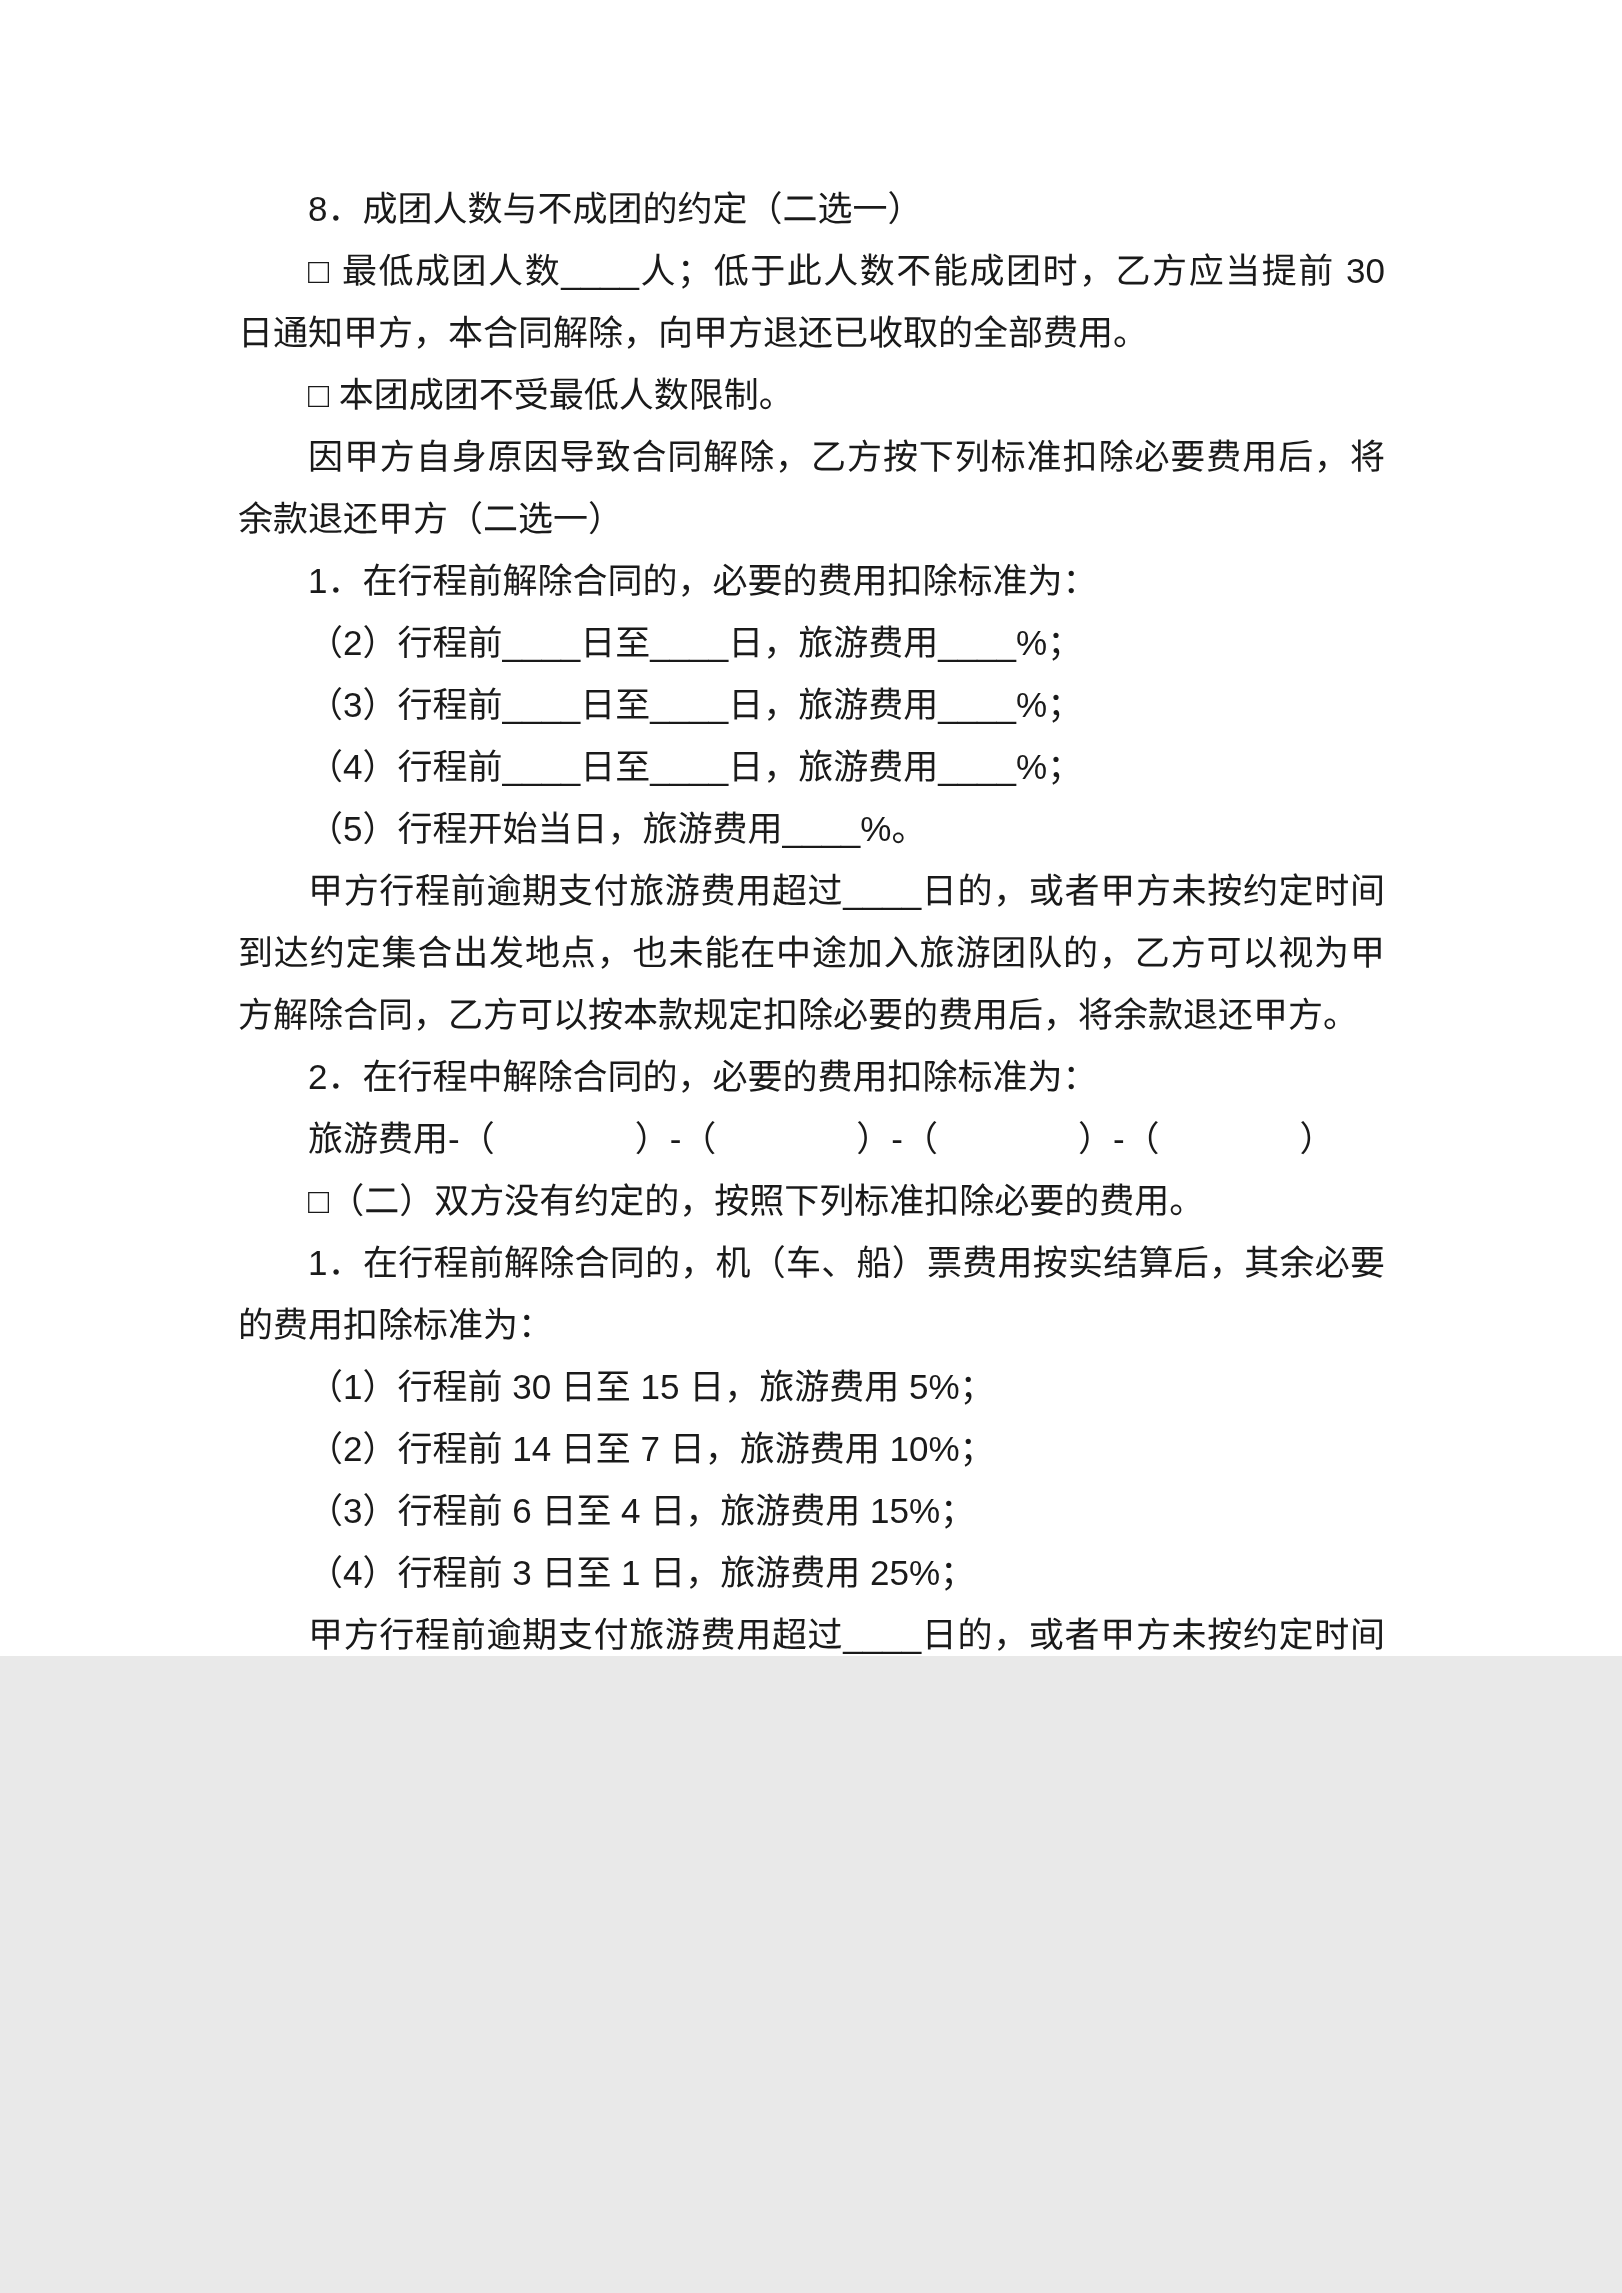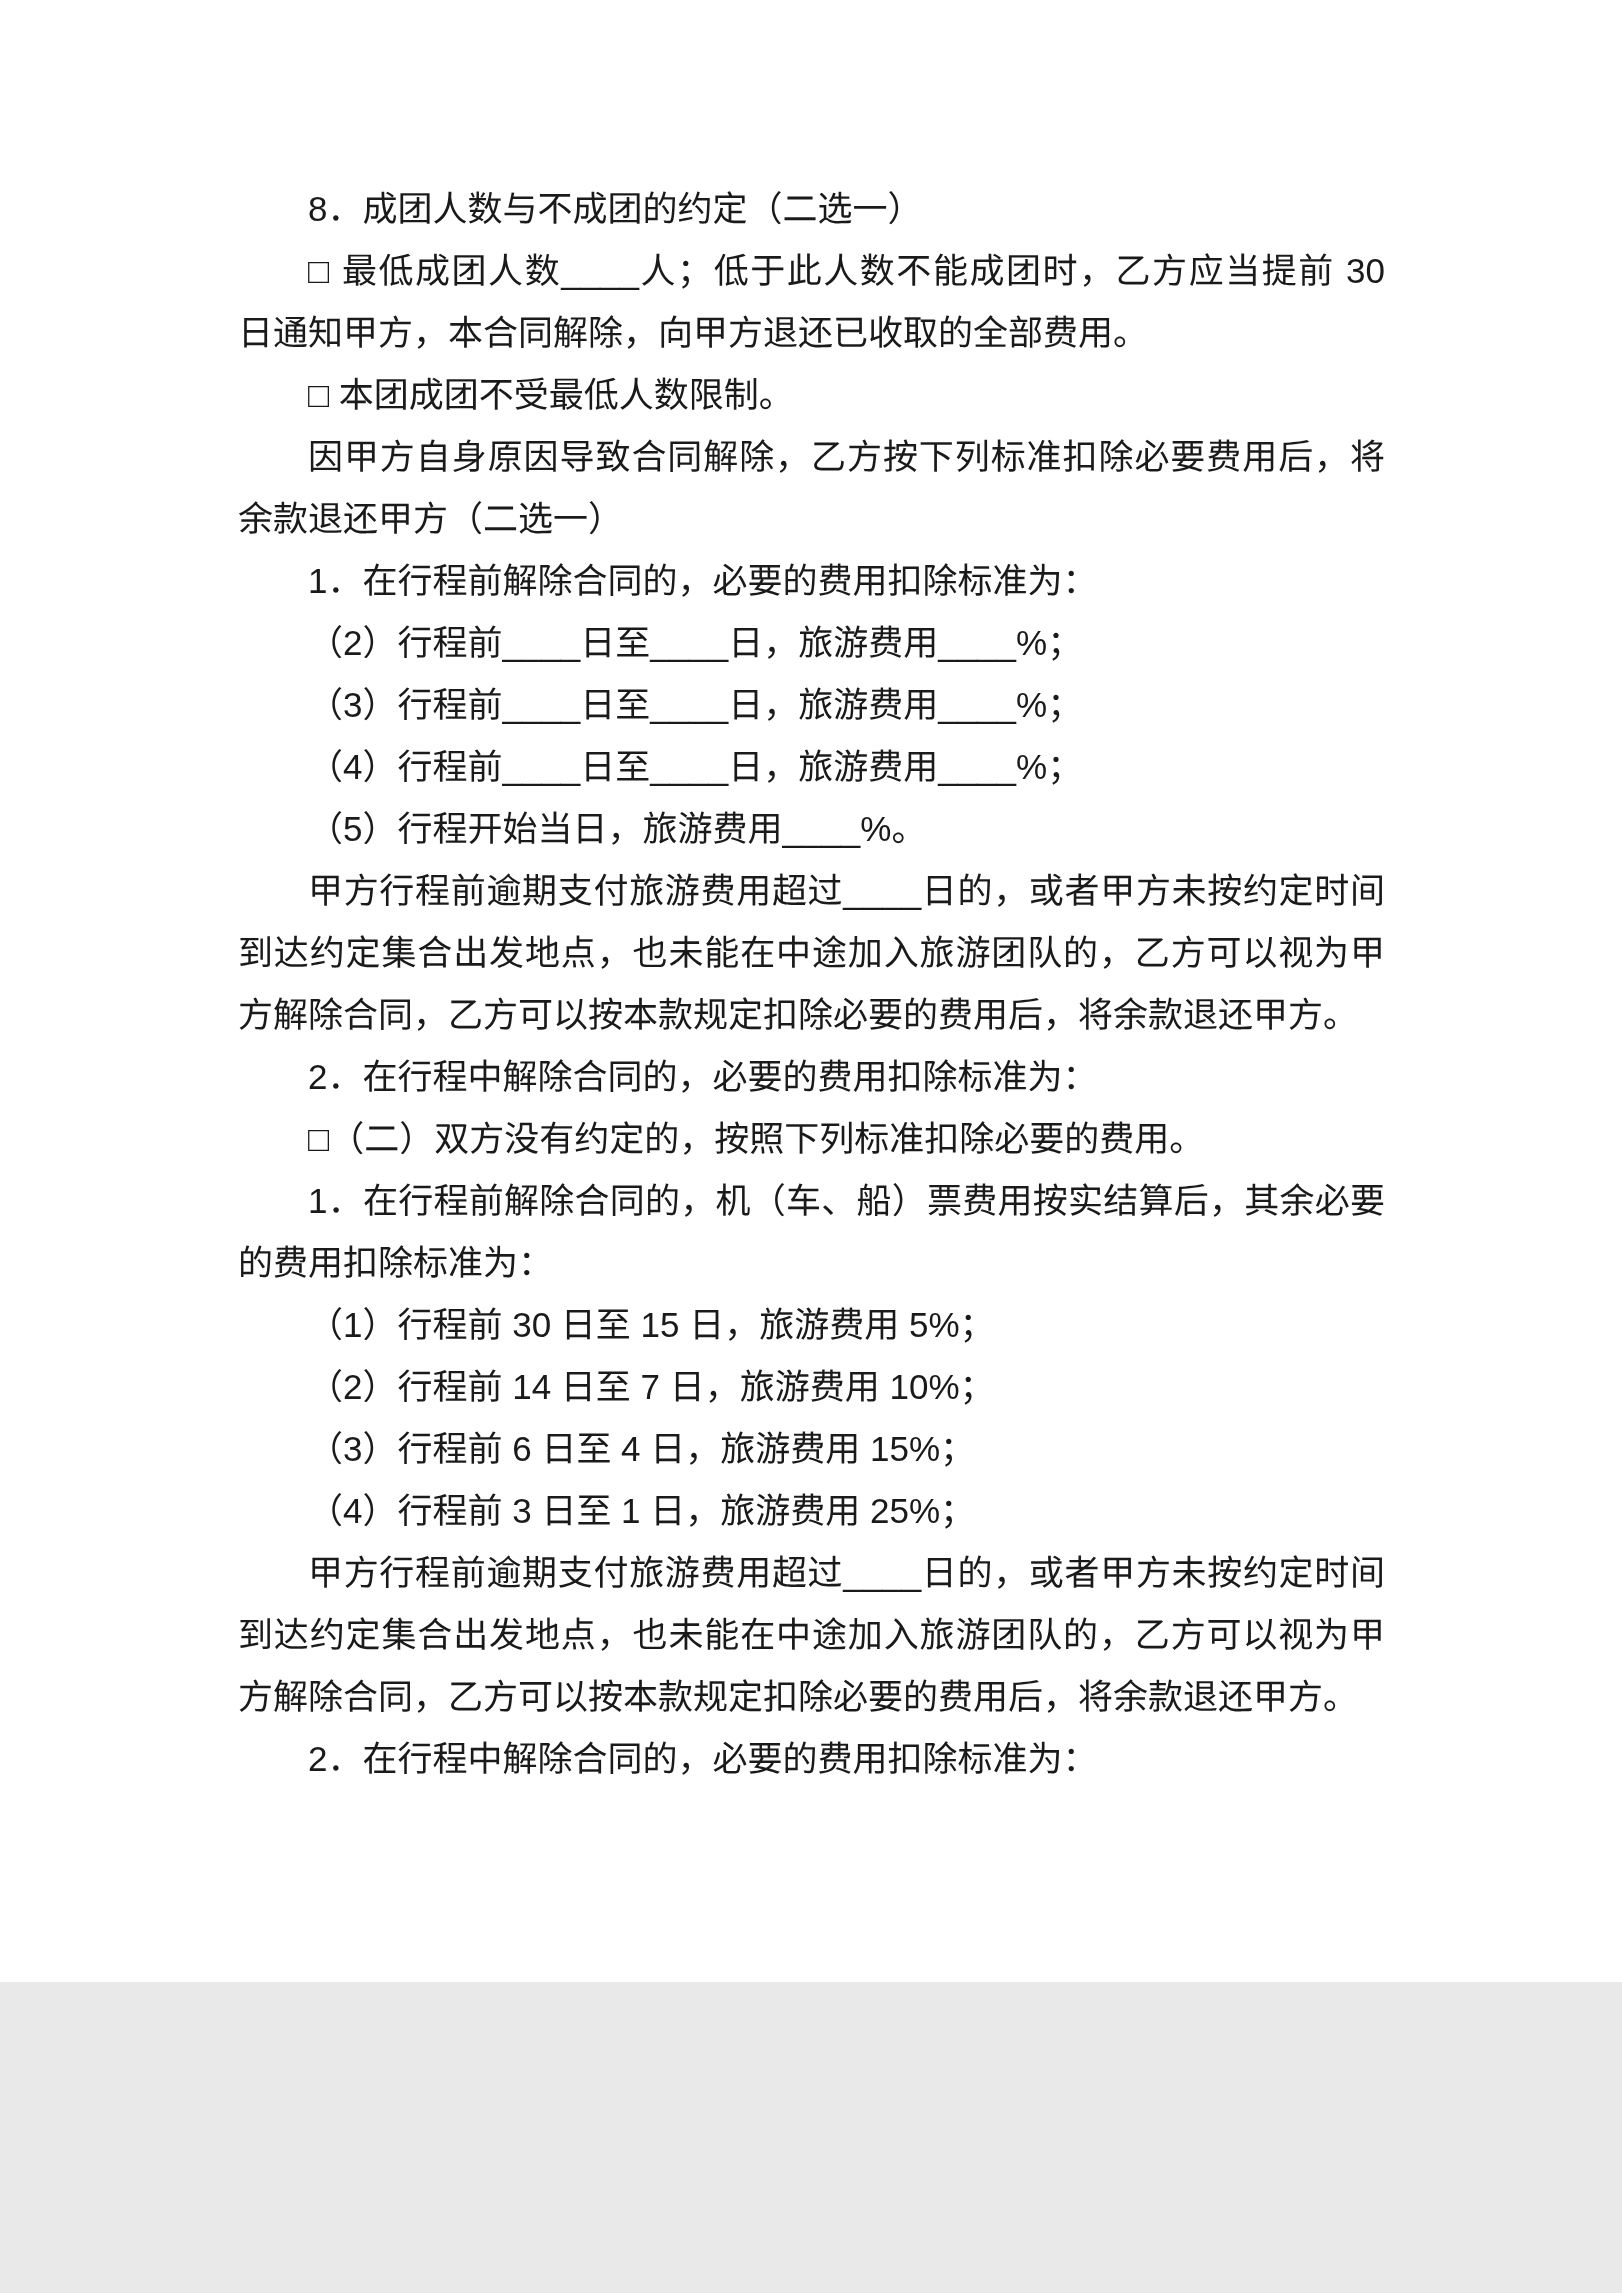--- a/index.html
+++ b/index.html
@@ -6,21 +6,21 @@
     margin: 0;
     padding: 0;
     background: #e9e9e9;
   }
   body {
     font-family: "Liberation Sans", "DejaVu Sans", sans-serif;
   }
   .page {
     position: relative;
     width: 1623px;
-    height: 1982px;
+    height: 1656px;
     margin: 0 auto;
     background: #ffffff;
     box-sizing: border-box;
     padding: 178px 238px 16px 238px;
     color: #000000;
     overflow: hidden;
   }
   .para {
     margin: 0;
     font-size: 35px;
@@ -39,20 +39,21 @@
   <p class="para">□ 最低成团人数____人；低于此人数不能成团时，乙方应当提前 30 日通知甲方，本合同解除，向甲方退还已收取的全部费用。</p>
   <p class="para">□ 本团成团不受最低人数限制。</p>
   <p class="para">因甲方自身原因导致合同解除，乙方按下列标准扣除必要费用后，将余款退还甲方（二选一）</p>
   <p class="para">1．在行程前解除合同的，必要的费用扣除标准为：</p>
   <p class="para">（2）行程前____日至____日，旅游费用____%；</p>
   <p class="para">（3）行程前____日至____日，旅游费用____%；</p>
   <p class="para">（4）行程前____日至____日，旅游费用____%；</p>
   <p class="para">（5）行程开始当日，旅游费用____%。</p>
   <p class="para">甲方行程前逾期支付旅游费用超过____日的，或者甲方未按约定时间到达约定集合出发地点，也未能在中途加入旅游团队的，乙方可以视为甲方解除合同，乙方可以按本款规定扣除必要的费用后，将余款退还甲方。</p>
   <p class="para">2．在行程中解除合同的，必要的费用扣除标准为：</p>
+  <p class="para">旅游费用-（　　　　）-（　　　　）-（　　　　）-（　　　　）</p>
   <p class="para">□（二）双方没有约定的，按照下列标准扣除必要的费用。</p>
   <p class="para">1．在行程前解除合同的，机（车、船）票费用按实结算后，其余必要的费用扣除标准为：</p>
   <p class="para">（1）行程前 30 日至 15 日，旅游费用 5%；</p>
   <p class="para">（2）行程前 14 日至 7 日，旅游费用 10%；</p>
   <p class="para">（3）行程前 6 日至 4 日，旅游费用 15%；</p>
   <p class="para">（4）行程前 3 日至 1 日，旅游费用 25%；</p>
   <p class="para">甲方行程前逾期支付旅游费用超过____日的，或者甲方未按约定时间到达约定集合出发地点，也未能在中途加入旅游团队的，乙方可以视为甲方解除合同，乙方可以按本款规定扣除必要的费用后，将余款退还甲方。</p>
   <p class="para">2．在行程中解除合同的，必要的费用扣除标准为：</p>
 </div>
 

